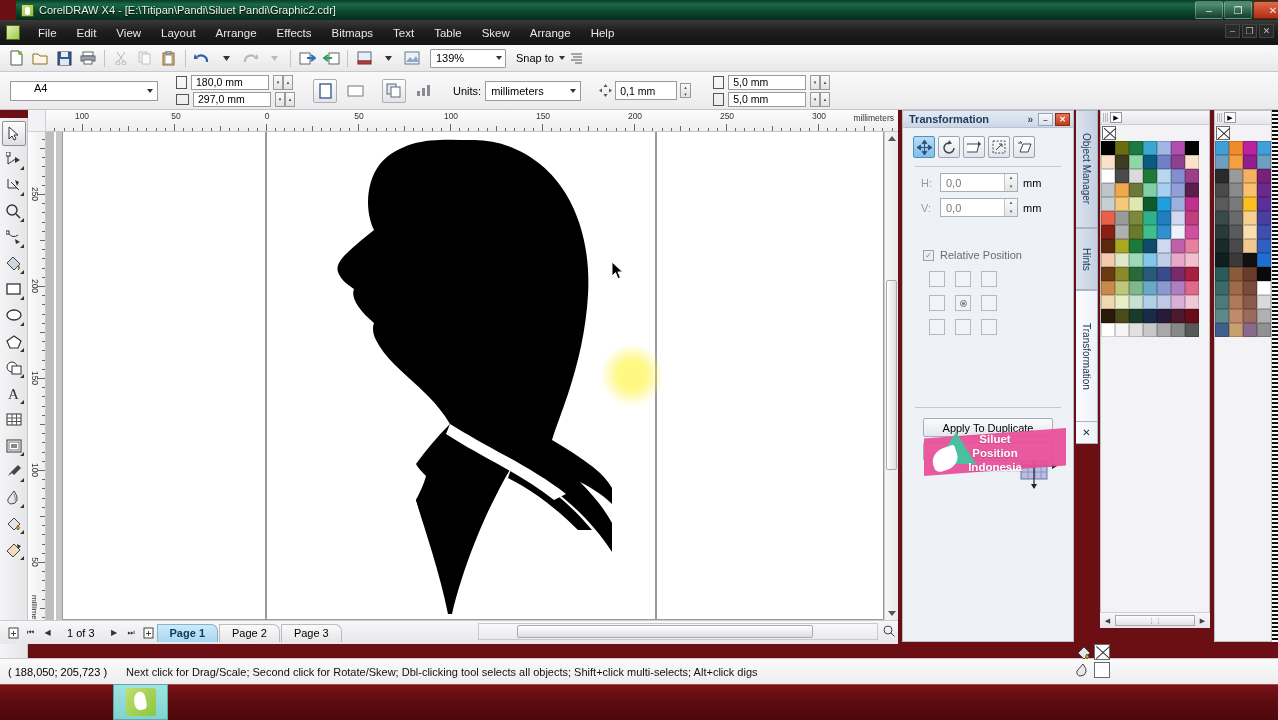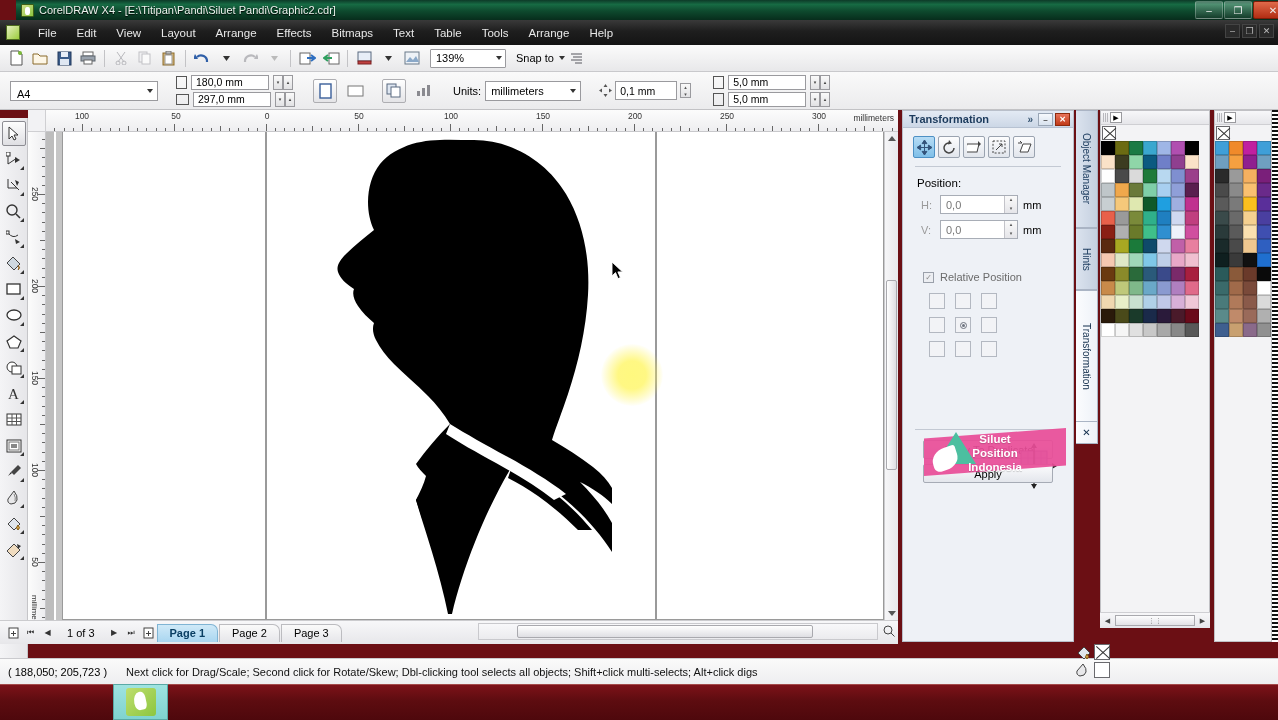--- a/index.html
+++ b/index.html
@@ -65,21 +65,21 @@
   .snapto .arw{ border-left:3.5px solid transparent;border-right:3.5px solid transparent;border-top:4px solid #333; }
 
   
   .propbar{
     position:absolute; left:0; top:72px; width:1278px; height:38px;
     background:linear-gradient(to bottom,#fafafa,#ebebed);
     border-bottom:1px solid #c2c2c5; display:flex; align-items:center; padding-left:10px; gap:4px;
   }
   .paper-combo{
     width:148px;height:20px;background:#fff;border:1px solid #9a9a9e;
-    display:flex;align-items:flex-end;padding-left:6px;font-size:11px;position:relative;
+    display:flex;align-items:flex-start;padding-left:23px;font-size:11px;position:relative;
   }
   .paper-combo .arw{ position:absolute;right:4px;top:7px;border-left:3.5px solid transparent;border-right:3.5px solid transparent;border-top:4px solid #333;}
   .dim-group{ margin-left:14px; display:flex; flex-direction:column; gap:2px; }
   .dim-row{ display:flex; align-items:center; gap:4px; }
   .dim-ico{ width:11px;height:13px;border:1px solid #555; position:relative; }
   .dim-ico.h{ width:13px;height:11px; }
   .dim-field{
     width:78px;height:15px;background:#fff;border:1px solid #9a9a9e;
     font-size:10.5px; padding-left:4px; display:flex;align-items:center;
   }
@@ -317,21 +317,21 @@
     <div class="menu-doc-ico"></div>
     <div class="menu-item">File</div>
     <div class="menu-item">Edit</div>
     <div class="menu-item">View</div>
     <div class="menu-item">Layout</div>
     <div class="menu-item">Arrange</div>
     <div class="menu-item">Effects</div>
     <div class="menu-item">Bitmaps</div>
     <div class="menu-item">Text</div>
     <div class="menu-item">Table</div>
-    <div class="menu-item">Tools</div>
+    <div class="menu-item">Skew</div>
     <div class="menu-item">Arrange</div>
     <div class="menu-item">Help</div>
     <div class="mdi-btns">
       <div class="mdi-btn">–</div>
       <div class="mdi-btn">❐</div>
       <div class="mdi-btn">✕</div>
     </div>
   </div>
 
   <div class="toolbar">
@@ -978,21 +978,20 @@
       </div>
       <div class="tf-mode">
         <svg width="15" height="15">
             <path d="M3 12 L6 4 L14 4 L11 12 Z" fill="#fff" stroke="#444"></path>
             <path d="M1 3 l4 0 l-2 -2" stroke="#444" fill="none"></path>
           </svg>
       </div>
     </div>
 
     <div class="tf-hr"></div>
-    <div class="tf-label">Position:</div>
 
     <div class="tf-row">
       <span class="k">H:</span>
       <span class="tf-field">
         <span>0,0</span>
         <span class="sp">
             <i>▴</i>
             <i>▾</i>
           </span>
       </span>

